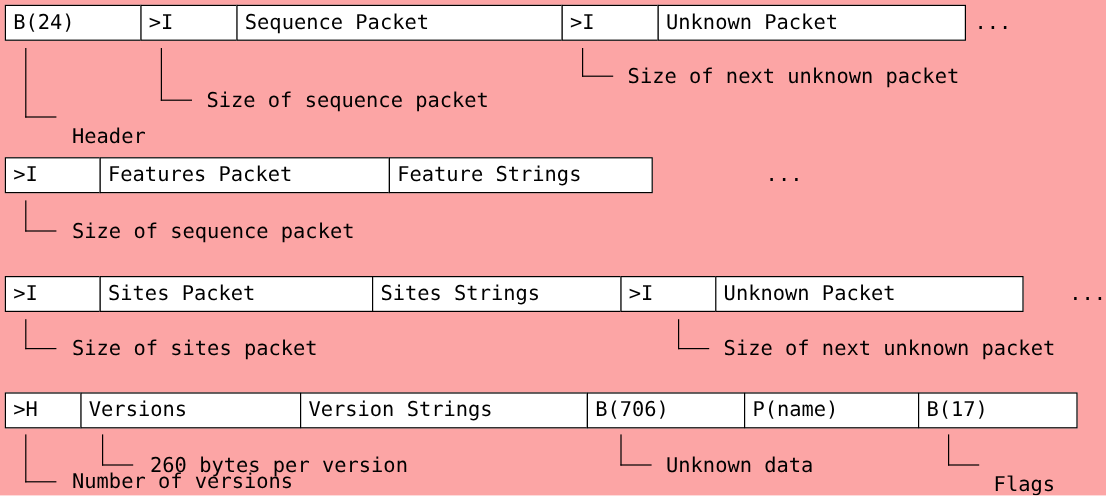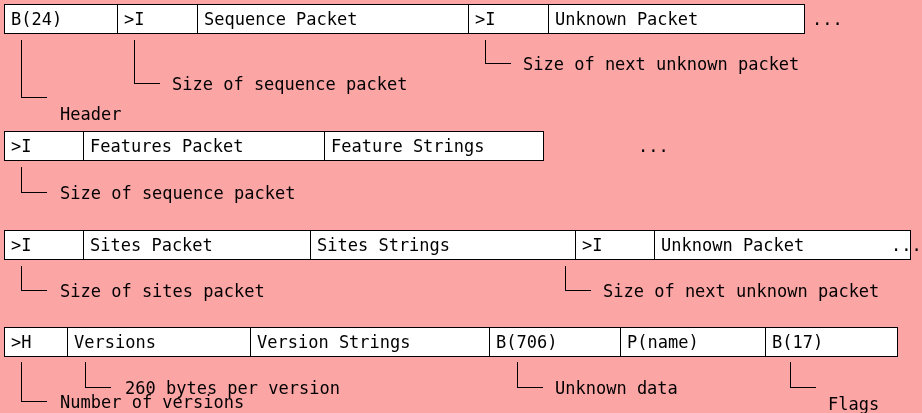--- a/index.html
+++ b/index.html
@@ -76,21 +76,21 @@
     <div class="cell" style="width:220px">Feature Strings</div>
   </div>
   <div class="ellipsis" style="left:638px; top:131px">...</div>
 
   <div class="elbow" style="left:21px; top:167px; height:26px"></div>
   <div class="callout-label" style="left:60px; top:183px">Size of sequence packet</div>
 
   <div class="row" style="top:230px">
     <div class="cell" style="width:80px">&gt;I</div>
     <div class="cell" style="width:228px">Sites Packet</div>
-    <div class="cell" style="width:266px">Sites Strings</div>
+    <div class="cell" style="width:208px">Sites Strings</div>
     <div class="cell" style="width:80px">&gt;I</div>
     <div class="cell" style="width:257px">Unknown Packet</div>
   </div>
   <div class="ellipsis" style="left:891px; top:230px">...</div>
 
   <div class="elbow" style="left:21px; top:266px; height:25px"></div>
   <div class="callout-label" style="left:60px; top:281px">Size of sites packet</div>
 
   <div class="elbow" style="left:565px; top:266px; height:25px"></div>
   <div class="callout-label" style="left:603px; top:281px">Size of next unknown packet</div>

